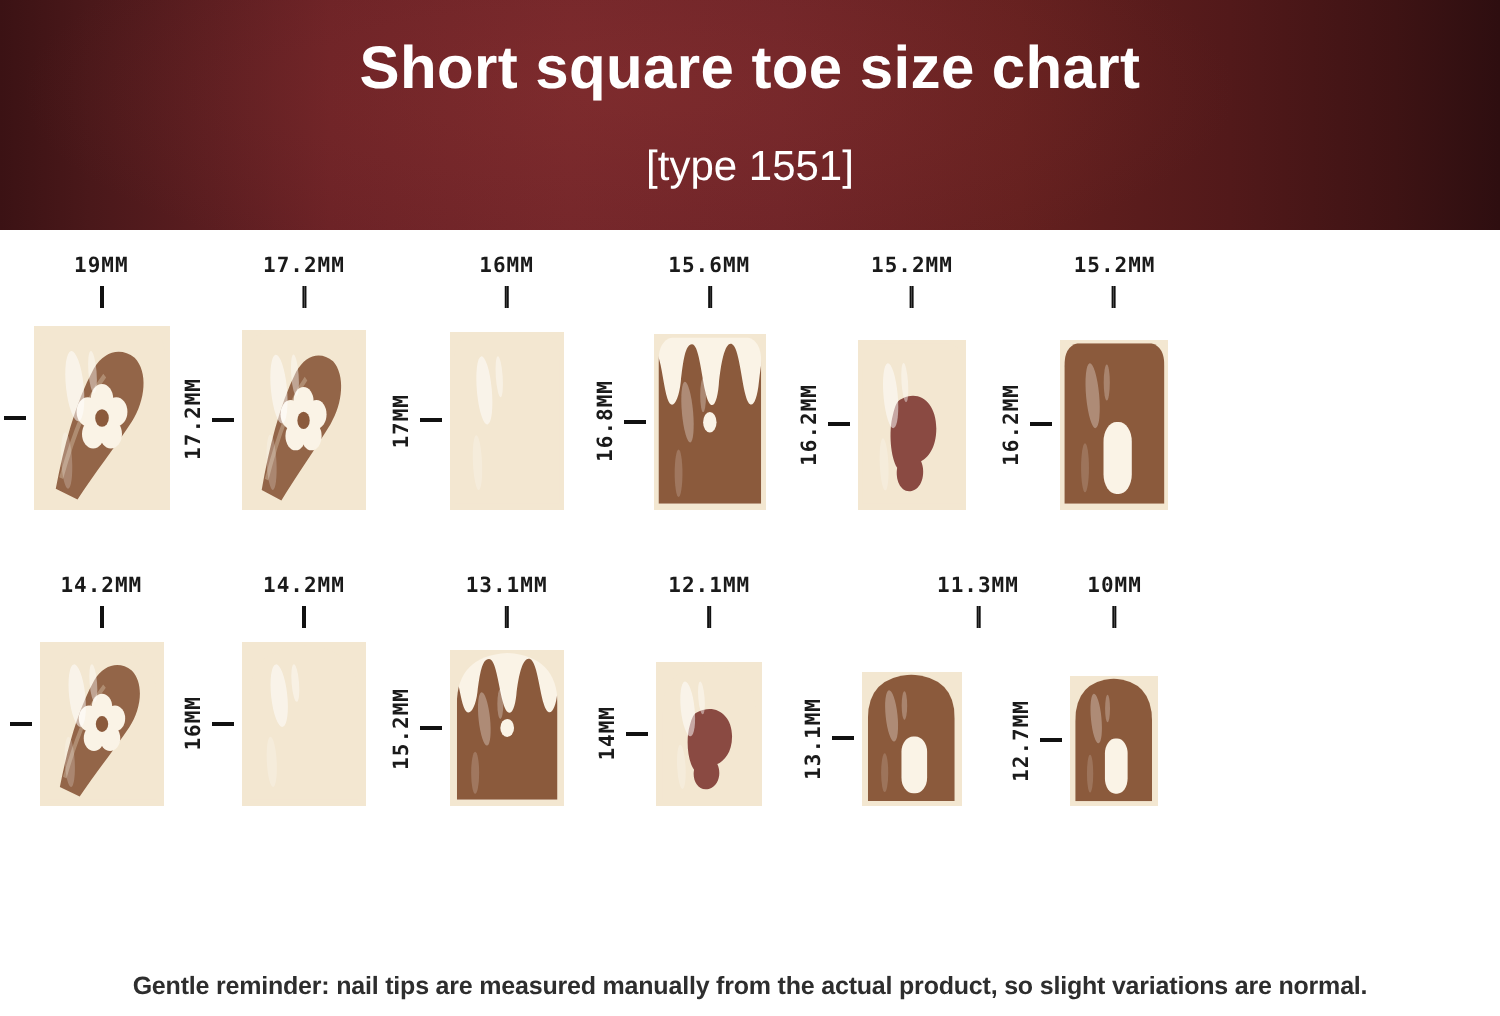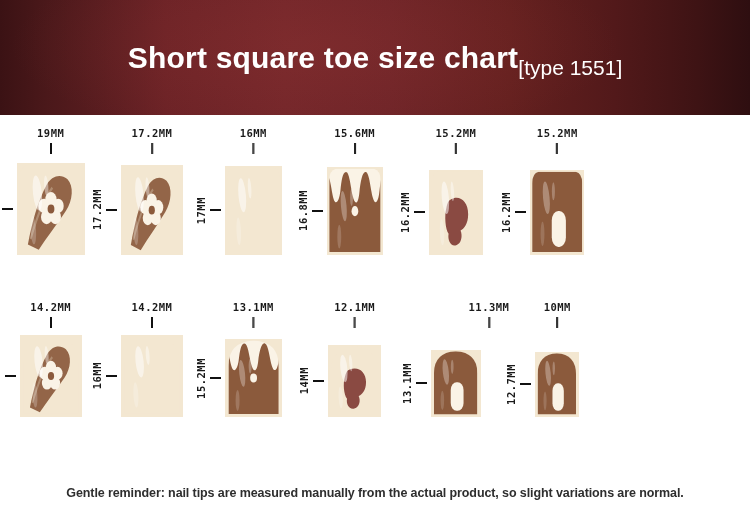--- a/index.html
+++ b/index.html
@@ -39,21 +39,21 @@
     background: radial-gradient(ellipse 58% 120% at 42% 40%,
         rgba(150,55,52,0.30) 0%, rgba(0,0,0,0) 70%);
     pointer-events: none;
   }
   .header-inner {
     position: relative;
     z-index: 2;
     width: 100%;
     height: 100%;
     display: flex;
-    flex-direction: row;
+    flex-direction: column;
     align-items: center;
     justify-content: center;
   }
   .title {
     color: #ffffff;
     font-size: 30px;
     font-weight: bold;
     letter-spacing: 0.2px;
     line-height: 1.05;
     text-align: center;
@@ -74,21 +74,21 @@
     height: 340px;
   }
 
   .nail-row {
     position: absolute;
     left: 0;
     width: 608px;
     display: flex;
   }
   .row-1 { top: 12px;  height: 160px; }
-  .row-2 { top: 186px; height: 150px; }
+  .row-2 { top: 172px; height: 150px; }
 
   .cell {
     position: relative;
     flex: 1 1 0;
     height: 100%;
   }
 
   
   .dim-h {
     position: absolute;

